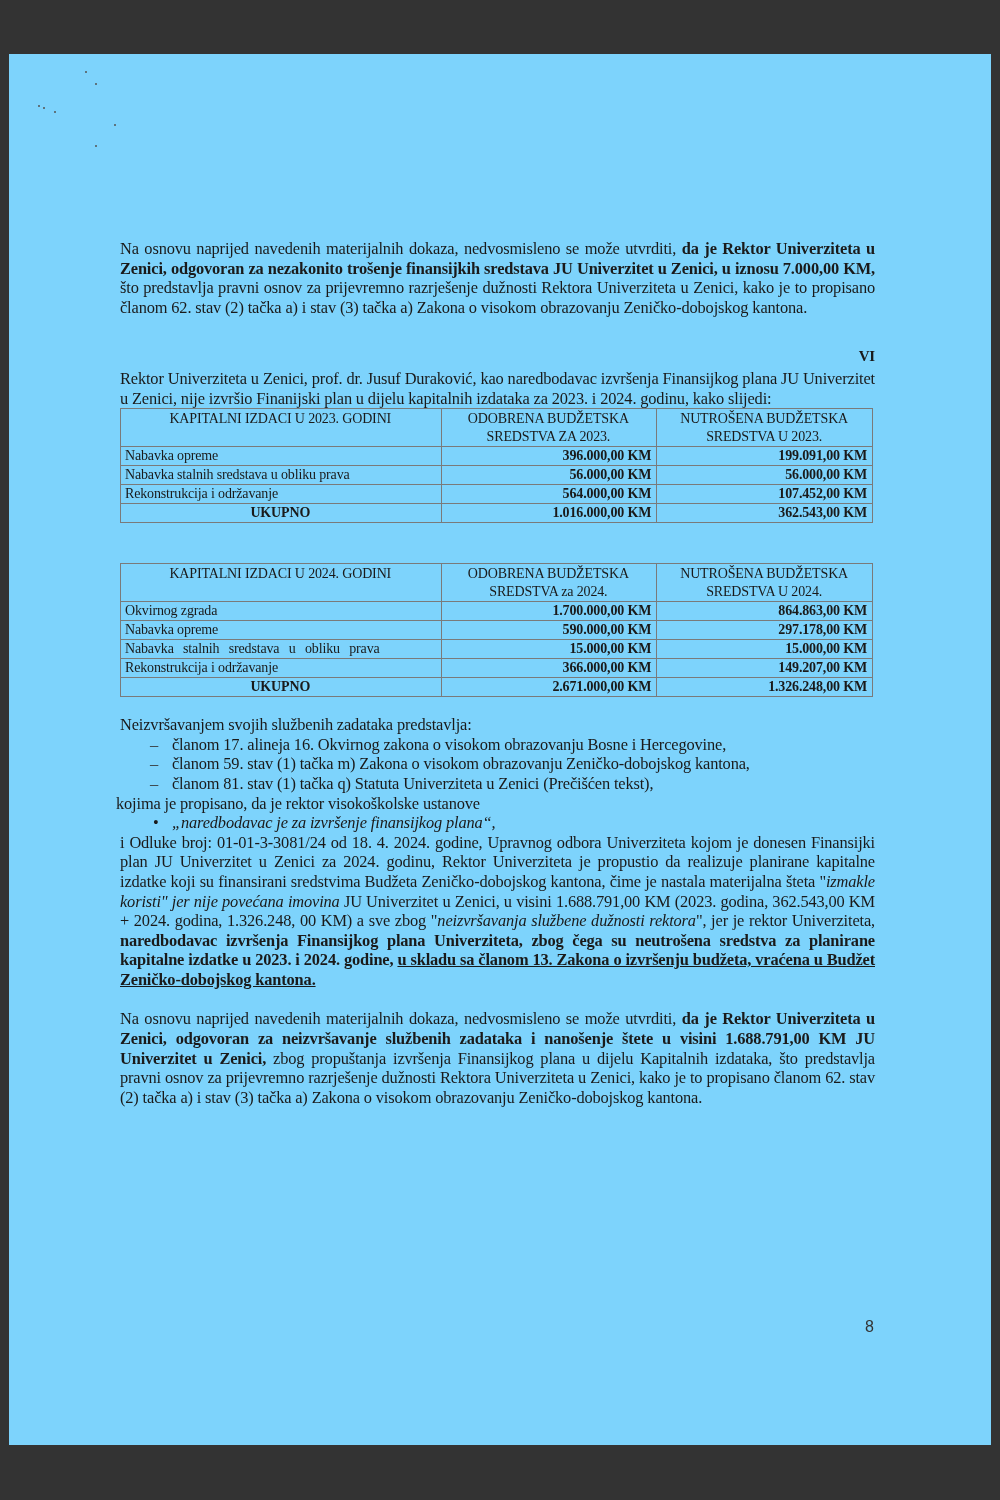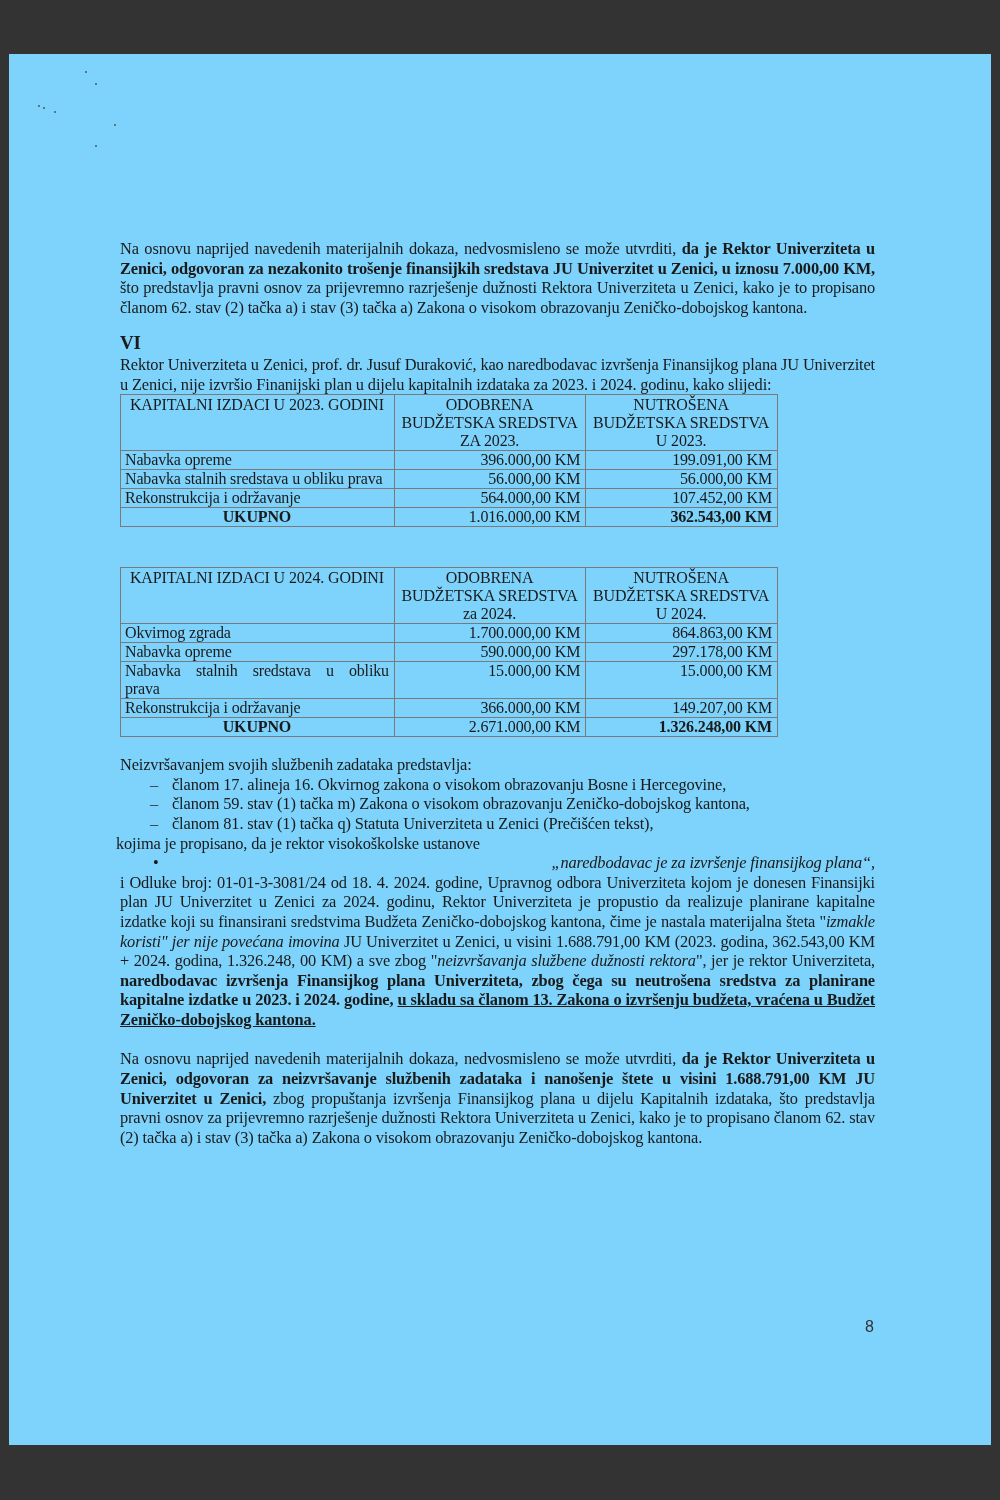--- a/index.html
+++ b/index.html
@@ -23,43 +23,43 @@
   .content {
     position: absolute;
     left: 111px; top: 185px;
     width: 755px;
     font-size: 16.4px;
     line-height: 19.6px;
     letter-spacing: -0.15px;
   }
   p { margin: 0; text-align: justify; }
   b { font-weight: bold; }
-  .section-num { text-align: left; font-weight: bold; font-size: 19px; margin-top: 16px; margin-bottom: 2px; }
+  .section-num { text-align: right; font-weight: bold; font-size: 15px; margin-top: 30px; margin-bottom: 2px; }
   table.budget {
     border-collapse: collapse;
-    width: 658px;
-    font-size: 16px;
+    width: 753px;
+    font-size: 14px;
     line-height: 18px;
   }
   table.budget td {
     border: 1px solid #7a7a7a;
     padding: 0 5px 0 4px;
     vertical-align: top;
   }
   table.budget td.head { text-align: center; padding-top: 1px; }
-  table.budget td.num { text-align: right; }
+  table.budget td.num { text-align: right; font-weight: bold; }
   table.budget td.total-label { text-align: center; font-weight: bold; }
   table.budget td.bold { font-weight: bold; }
   .c1 { width: 311px; }
   .c2 { width: 206px; }
   .c3 { width: 206px; }
   ul.dash { list-style: none; margin: 0; padding-left: 30px; }
   ul.dash li { position: relative; padding-left: 22px; }
   ul.dash li::before { content: "\2013"; position: absolute; left: 0; color: #333; }
-  ul.bullet { list-style: none; margin: 0; padding-left: 33px; text-align: right; }
+  ul.bullet { list-style: none; margin: 0; padding-left: 33px; }
   ul.bullet li { position: relative; padding-left: 19px; font-style: italic; }
   ul.bullet li::before { content: "\2022"; position: absolute; left: 0; font-style: normal; }
   .u { text-decoration: underline; }
   .page-num {
     position: absolute; left: 856px; top: 1264px;
     font-family: "Liberation Sans", "DejaVu Sans", sans-serif;
     font-size: 16px; color: #333;
   }
 </style>
 </head>

